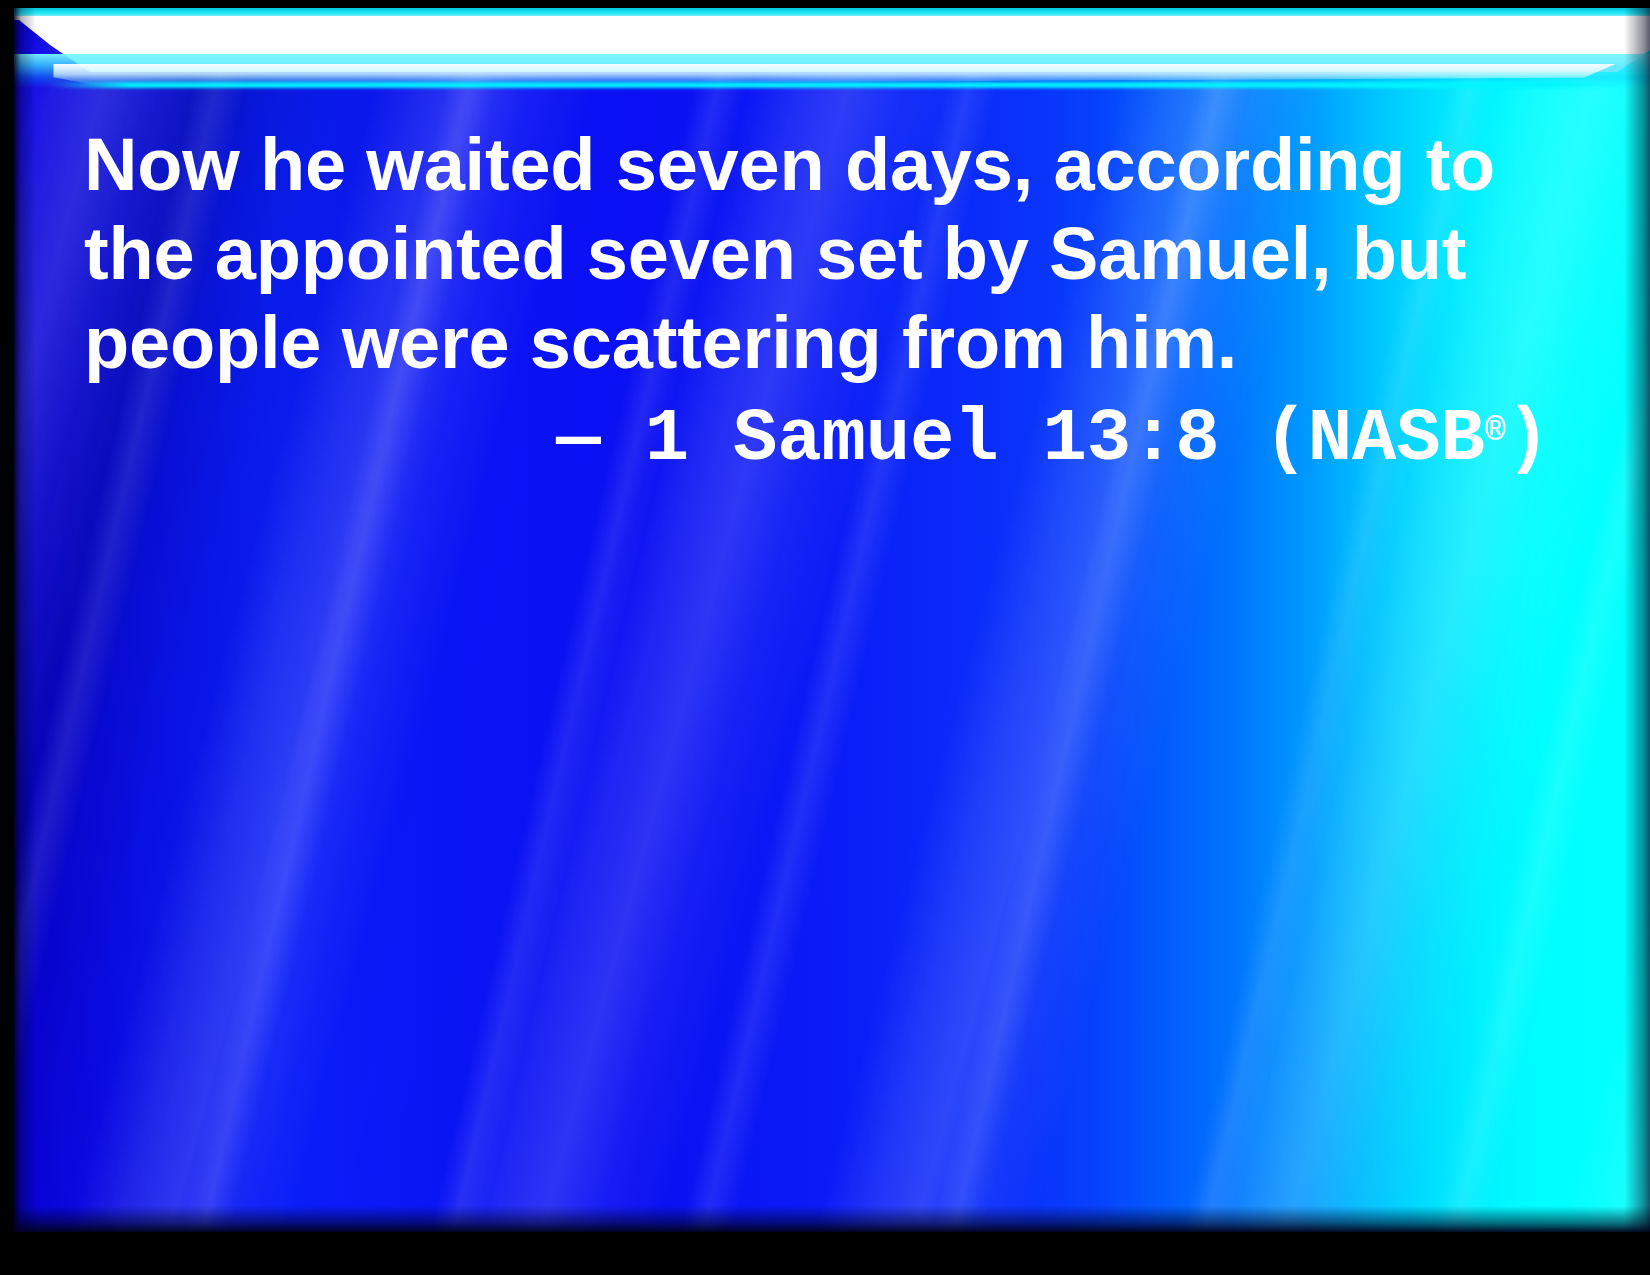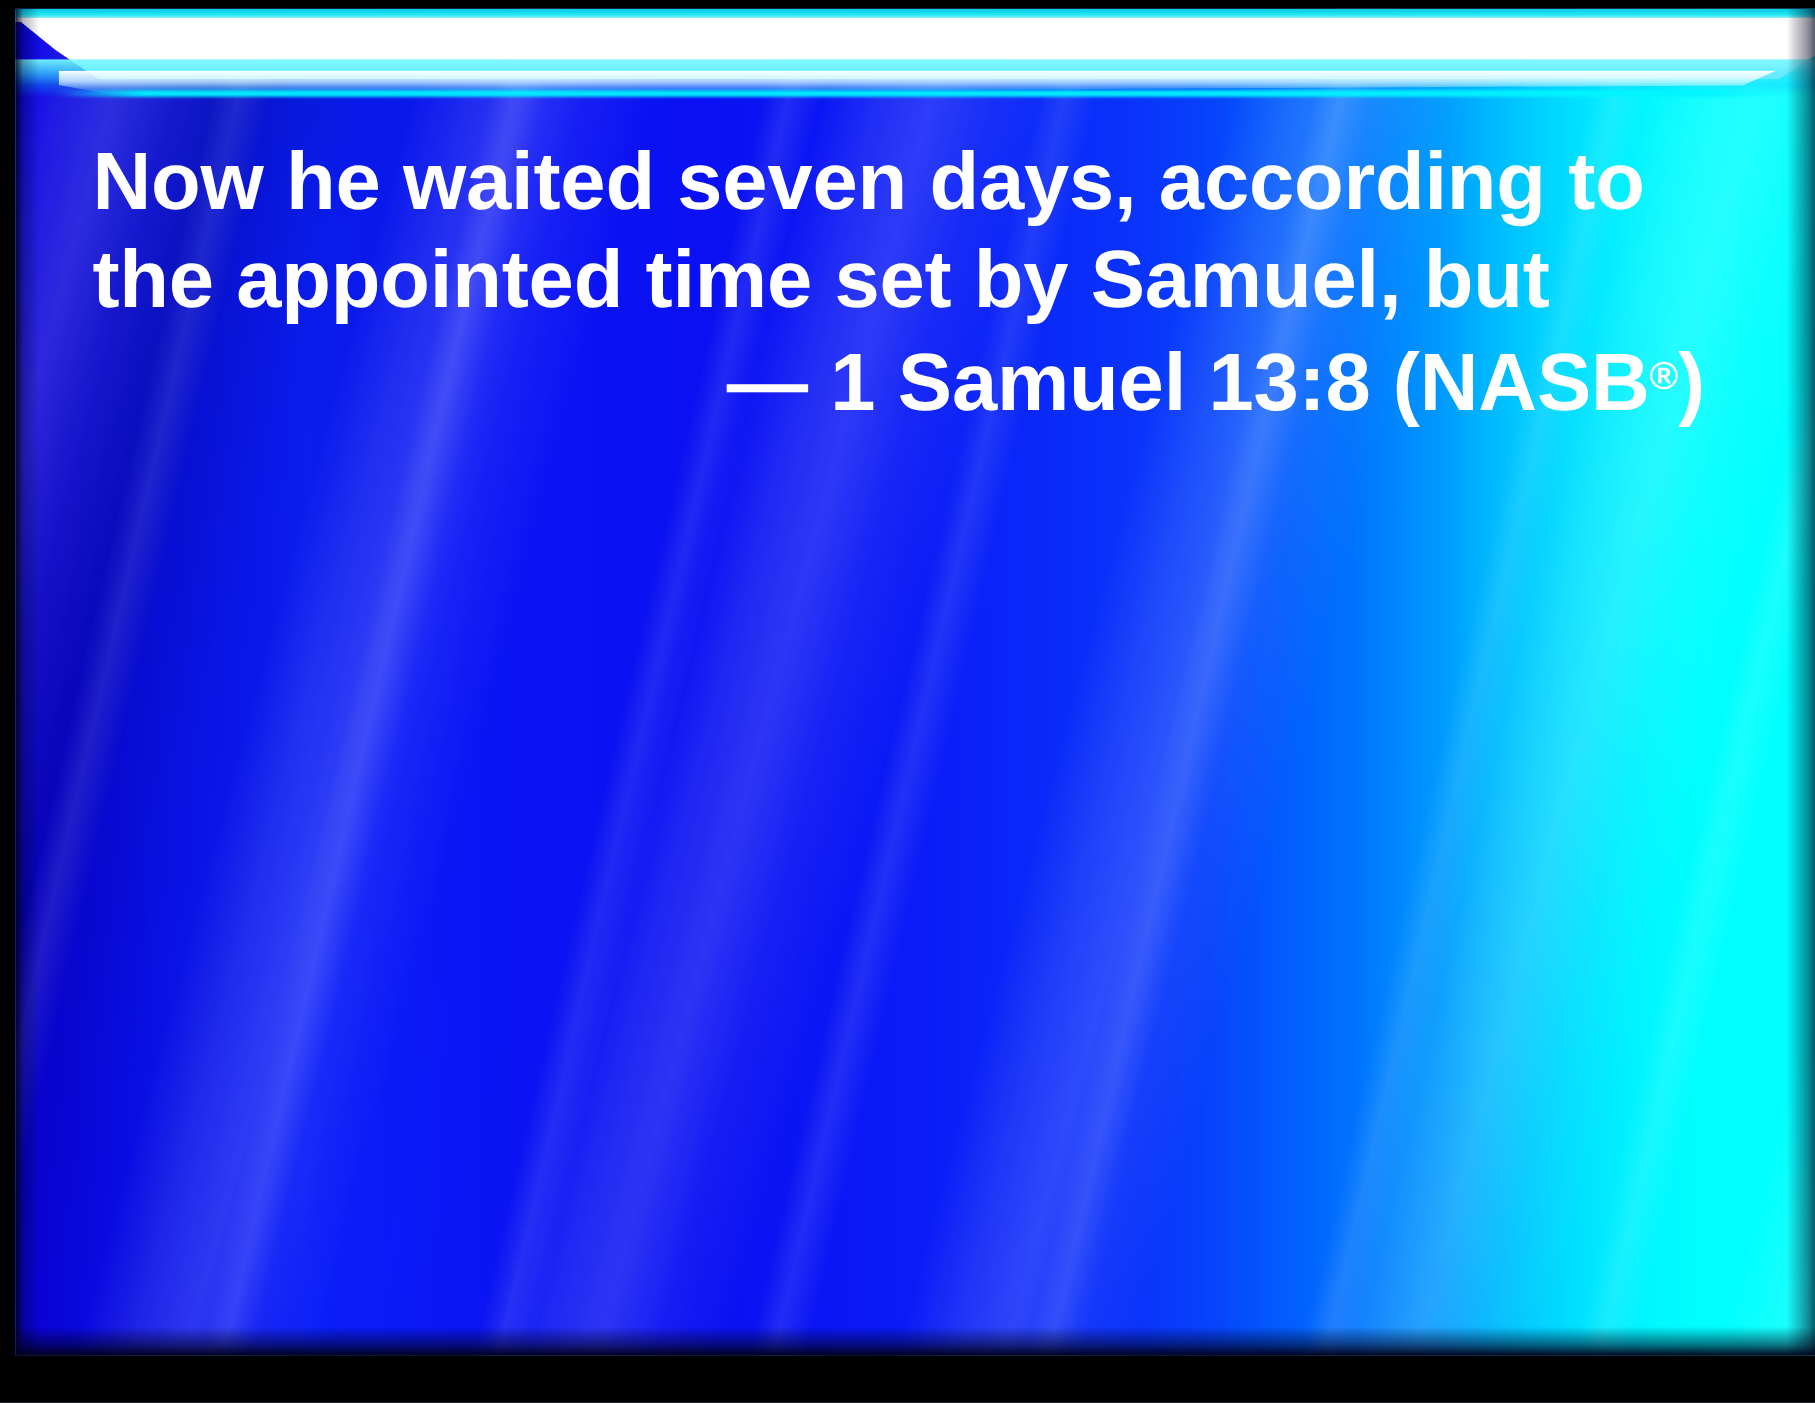--- a/index.html
+++ b/index.html
@@ -248,21 +248,21 @@
     font-weight: bold;
     font-size: 74px;
     line-height: 89px;
     color: #ffffff;
     letter-spacing: -0.2px;
     white-space: nowrap;
     text-align: left;
   }
 
   #attribution {
-    font-family: Liberation Sans, sans-serif;
+    font-family: Liberation Mono, monospace;
     font-weight: bold;
     font-size: 74px;
     line-height: 89px;
     color: #ffffff;
     letter-spacing: -0.2px;
     white-space: nowrap;
     text-align: right;
     padding-right: 4px;
   }
   #attribution .reg {
@@ -289,18 +289,19 @@
       <div class="whiteslab"></div>
       <div class="cyanwash"></div>
       <div class="tail"></div>
       <div class="rim"></div>
     </div>
 
     <div id="vignette-sides"></div>
 
     <div id="textblock">
       <div class="verse-line">Now he waited seven days, according to</div>
-      <div class="verse-line">the appointed time set by Samuel, but</div>
+      <div class="verse-line">the appointed seven set by Samuel, but</div>
+      <div class="verse-line">people were scattering from him.</div>
       <div id="attribution"><span>—</span><span> 1 Samuel 13:8 (NASB</span><span class="reg">®</span><span>)</span></div>
     </div>
 
   </div>
 </div>
 
 </body></html>

